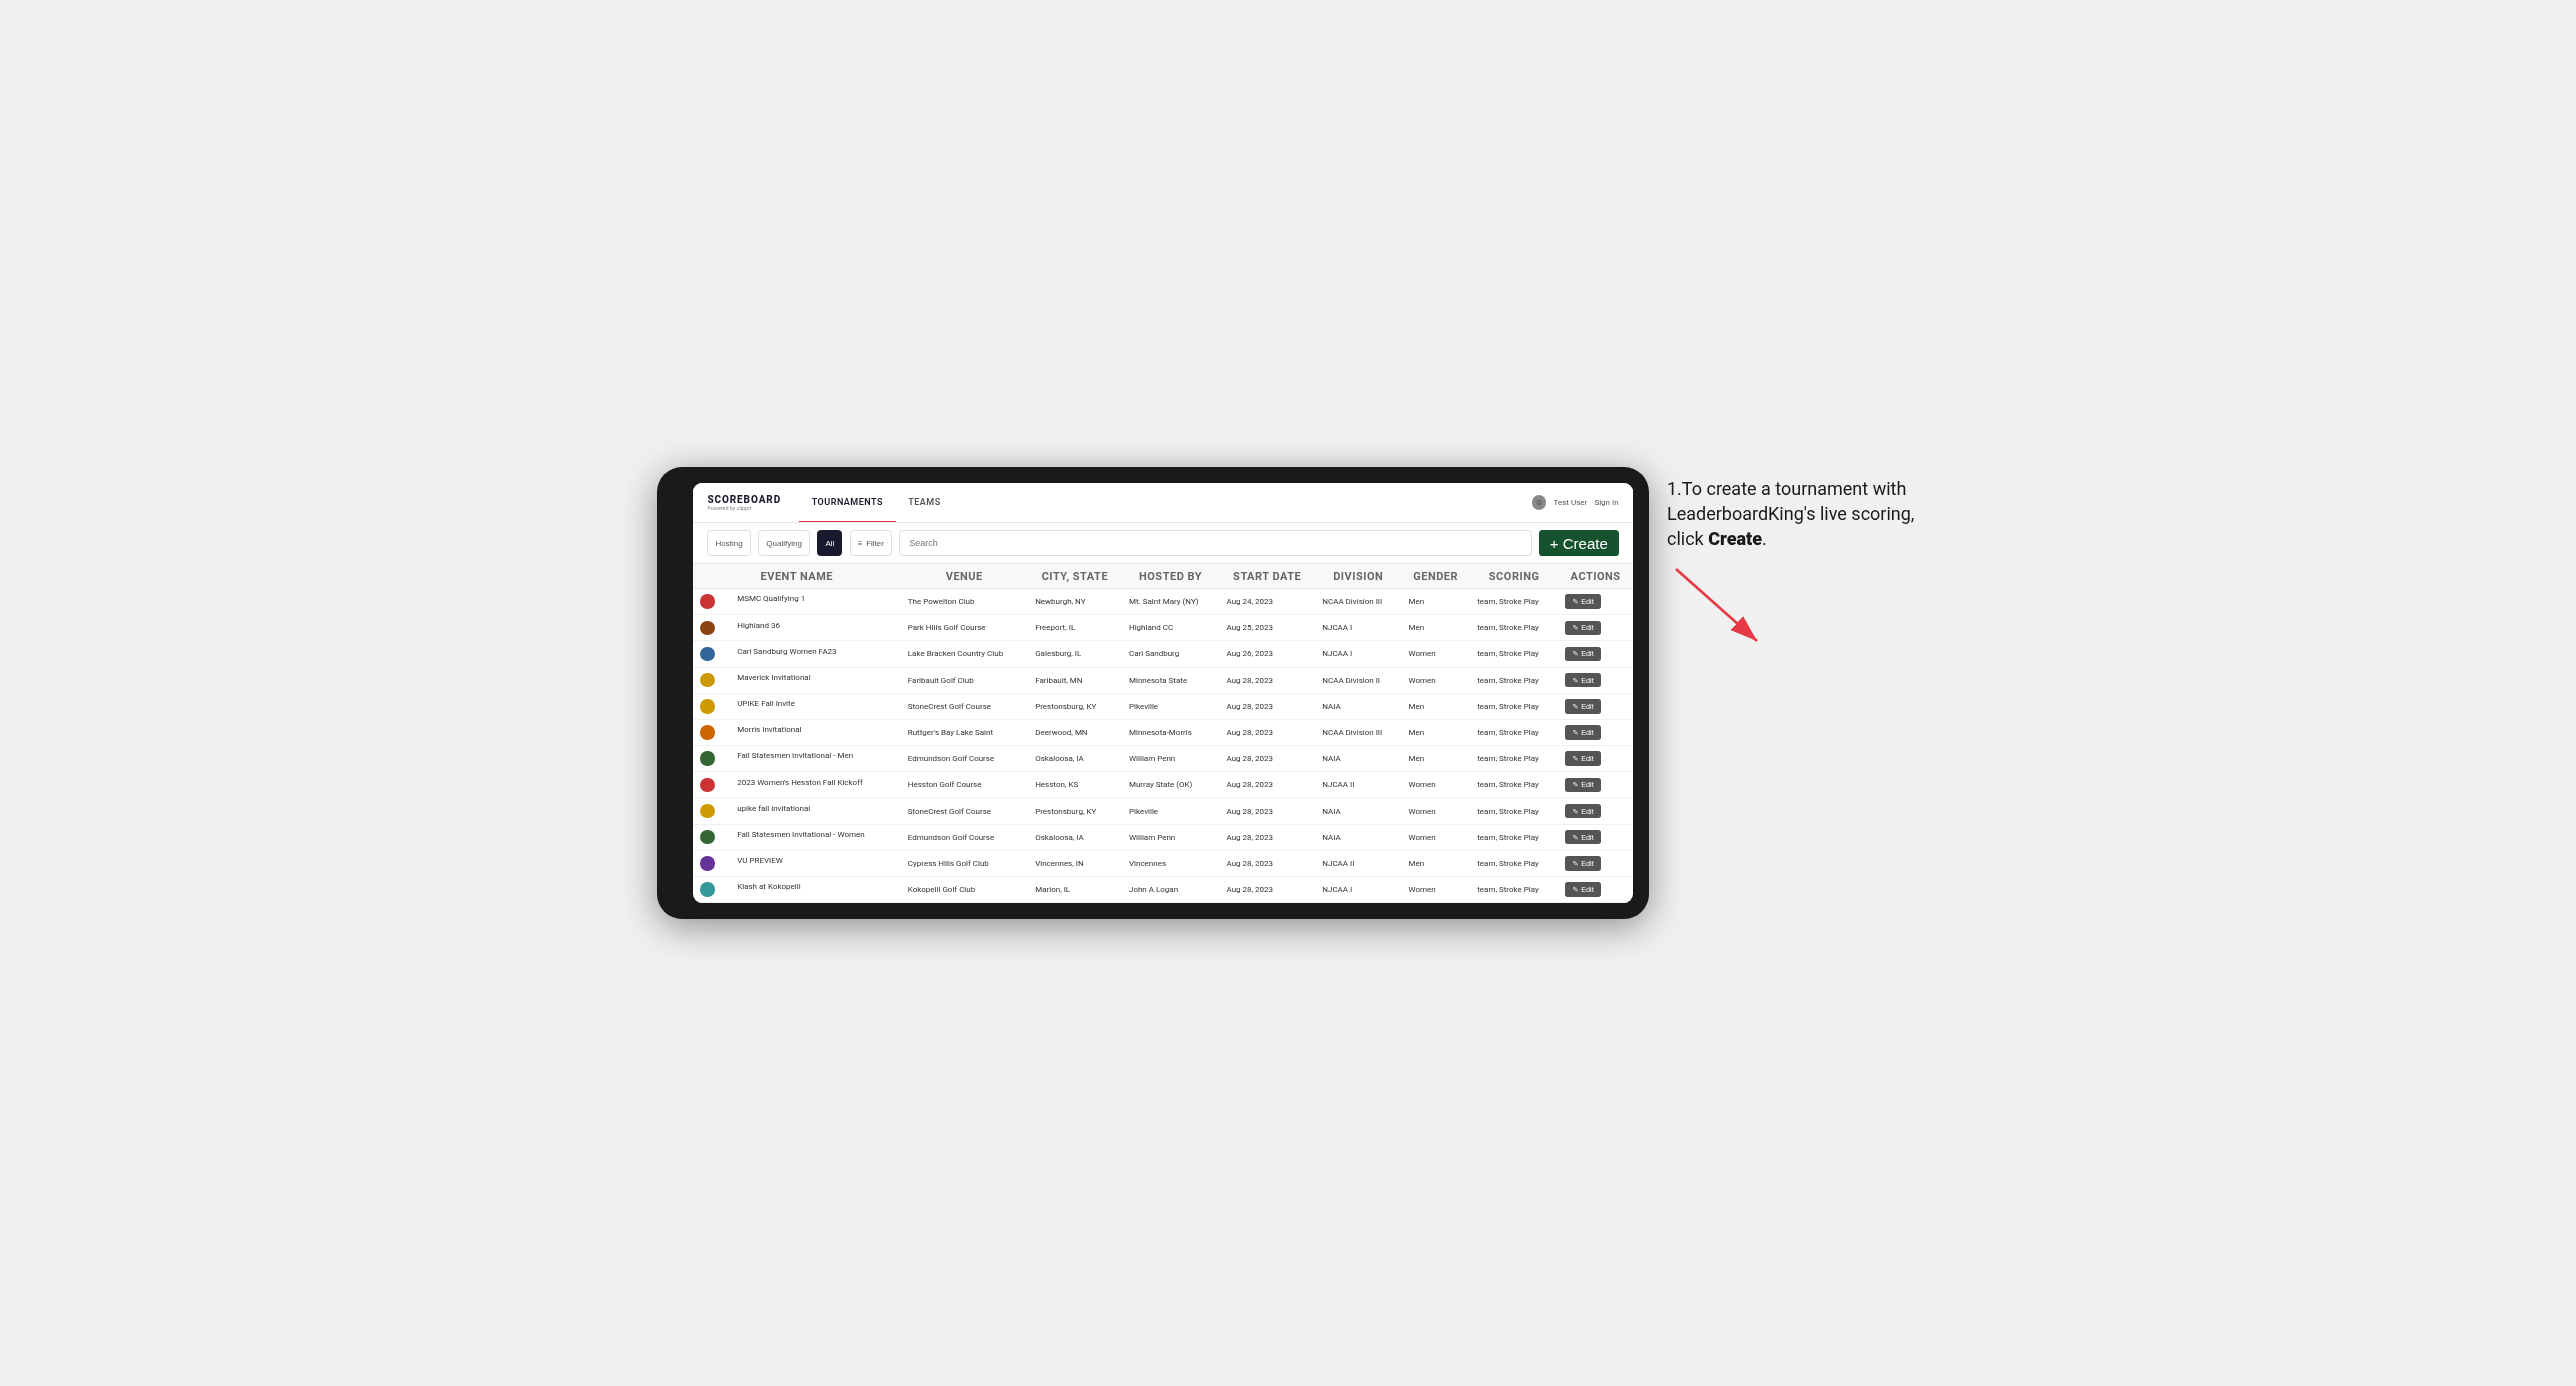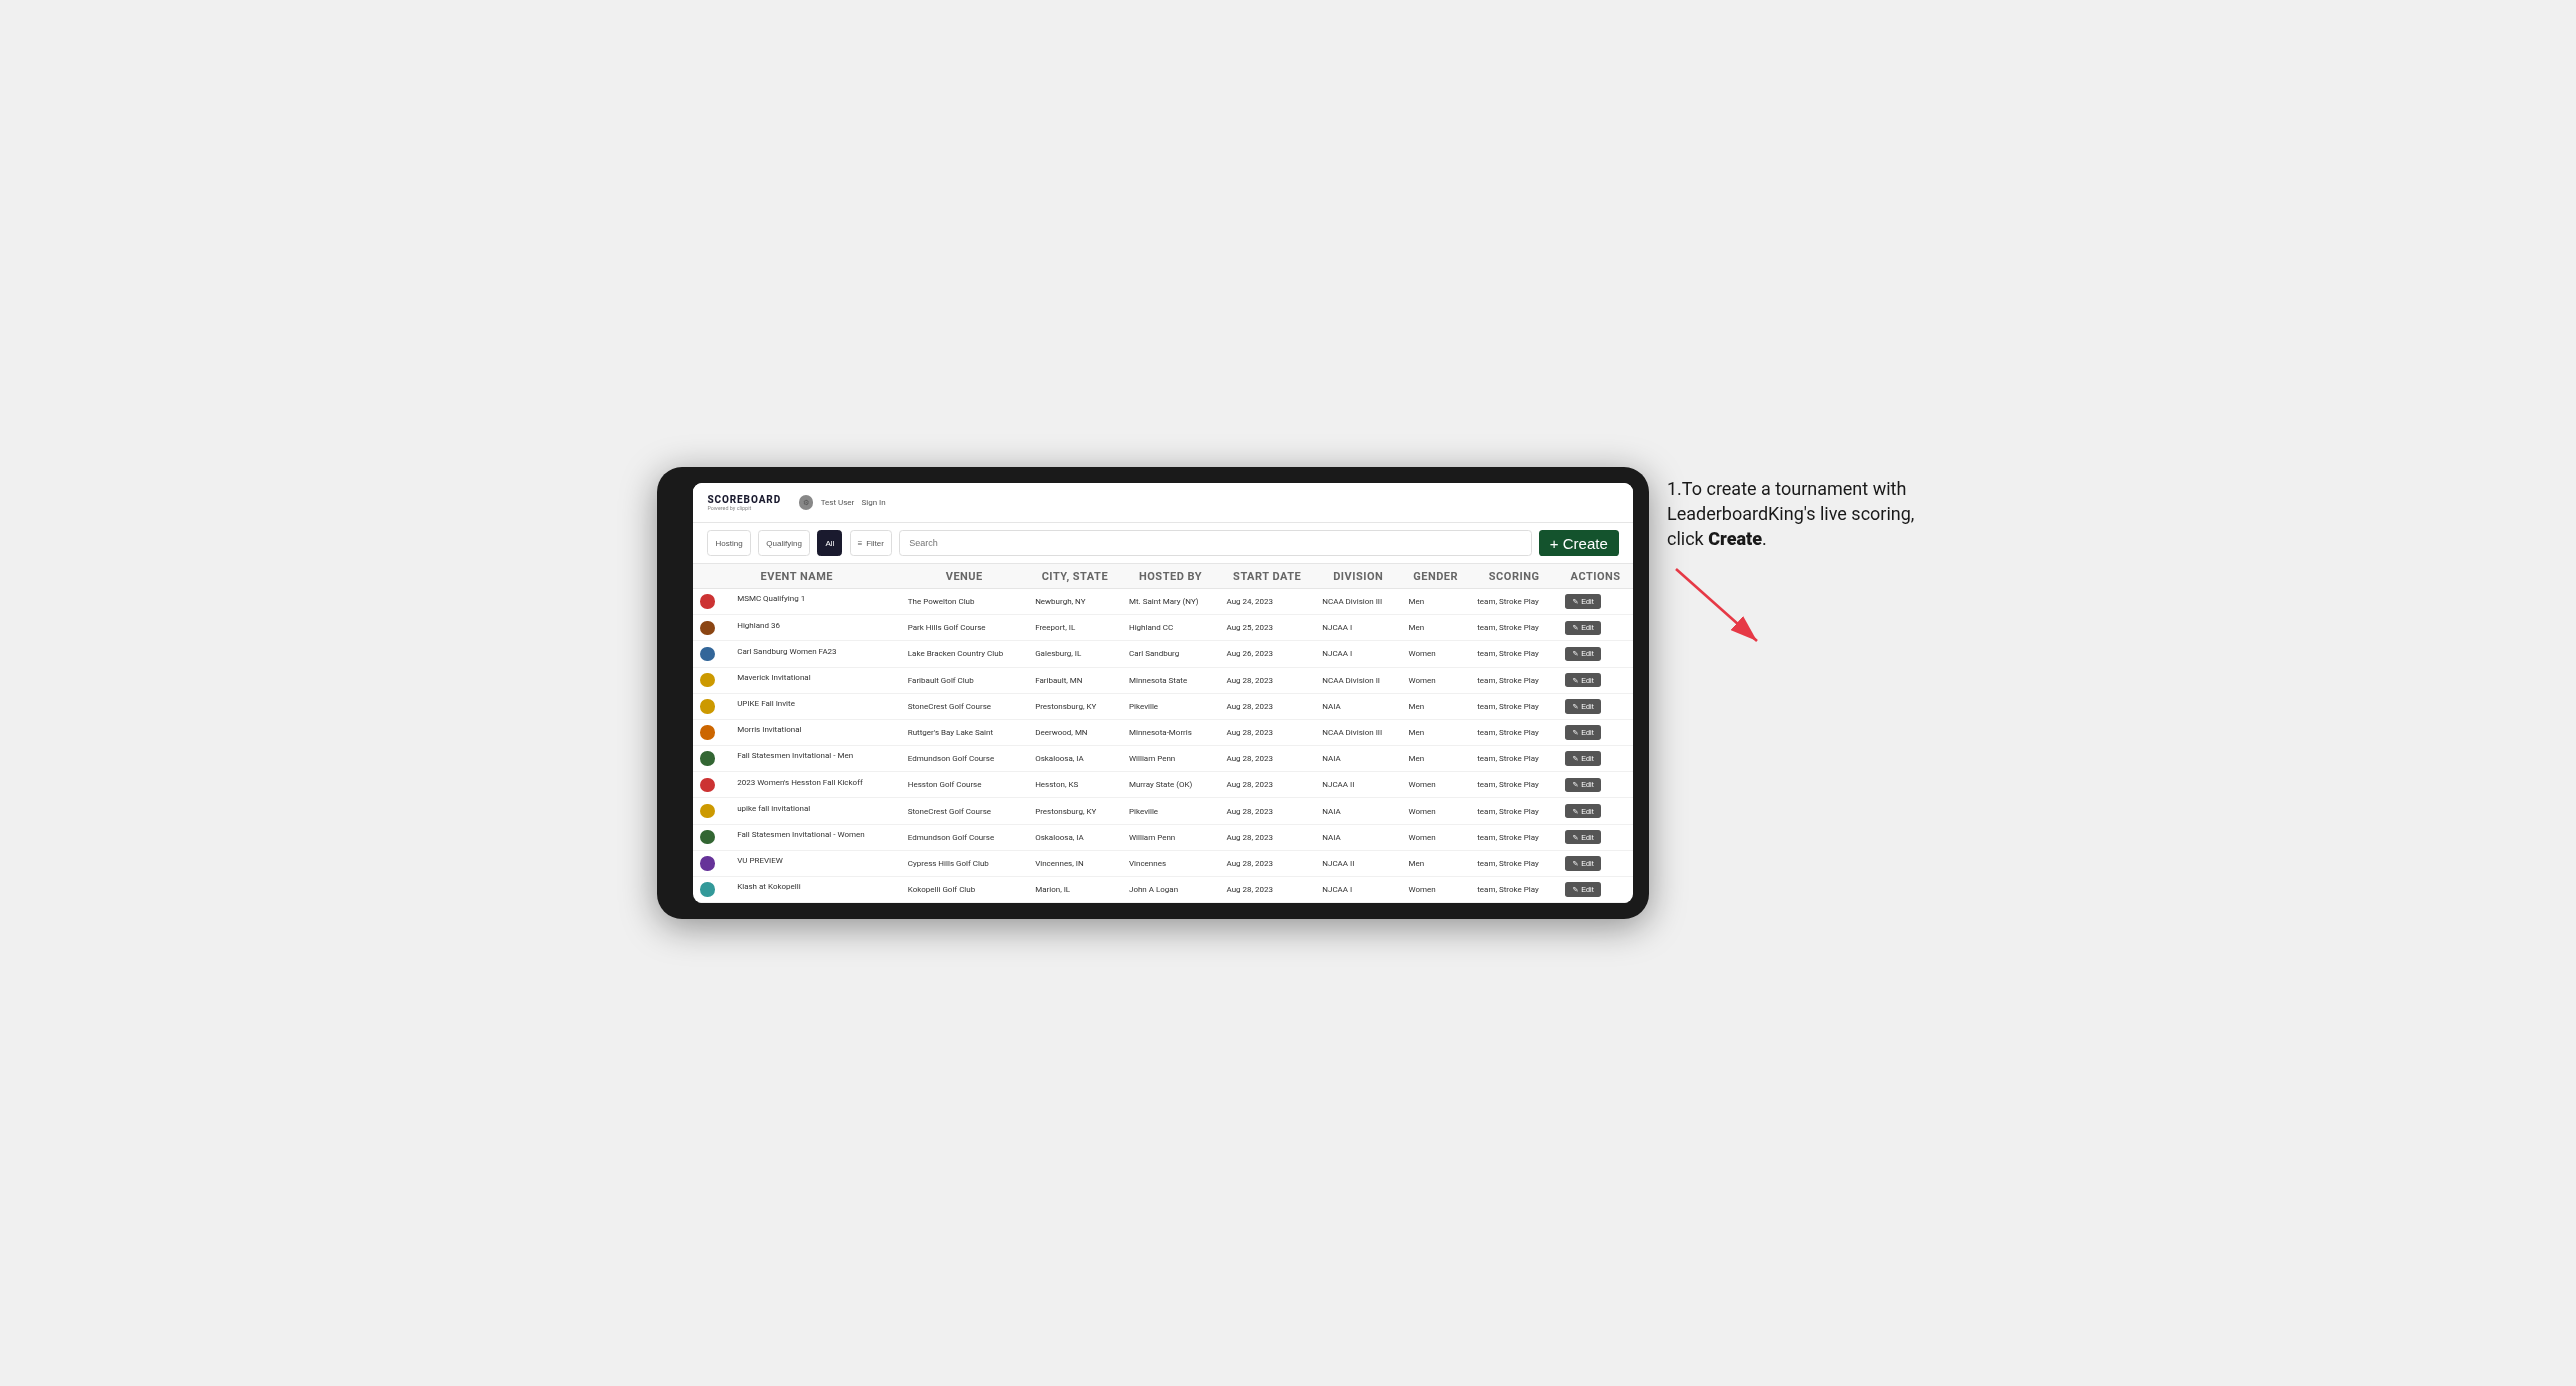--- a/index.html
+++ b/index.html
@@ -257,20 +257,24 @@
 
 <div class="outer-wrapper">
 
   <div class="tablet-frame">
     <div class="tablet-screen">
 
       <div class="nav-bar">
         <div class="brand">
           <span class="brand-title">SCOREBOARD</span>
           <span class="brand-sub">Powered by clippit</span>
+        </div>
+        <div class="nav-tabs">
+          <div class="nav-tab active">TOURNAMENTS</div>
+          <div class="nav-tab">TEAMS</div>
         </div>
         <div class="nav-right">
           <div class="nav-gear">⚙</div>
           <span>Test User</span>
           <span>Sign In</span>
         </div>
       </div>
 
       <div class="toolbar">
         <button class="filter-btn">Hosting</button>

